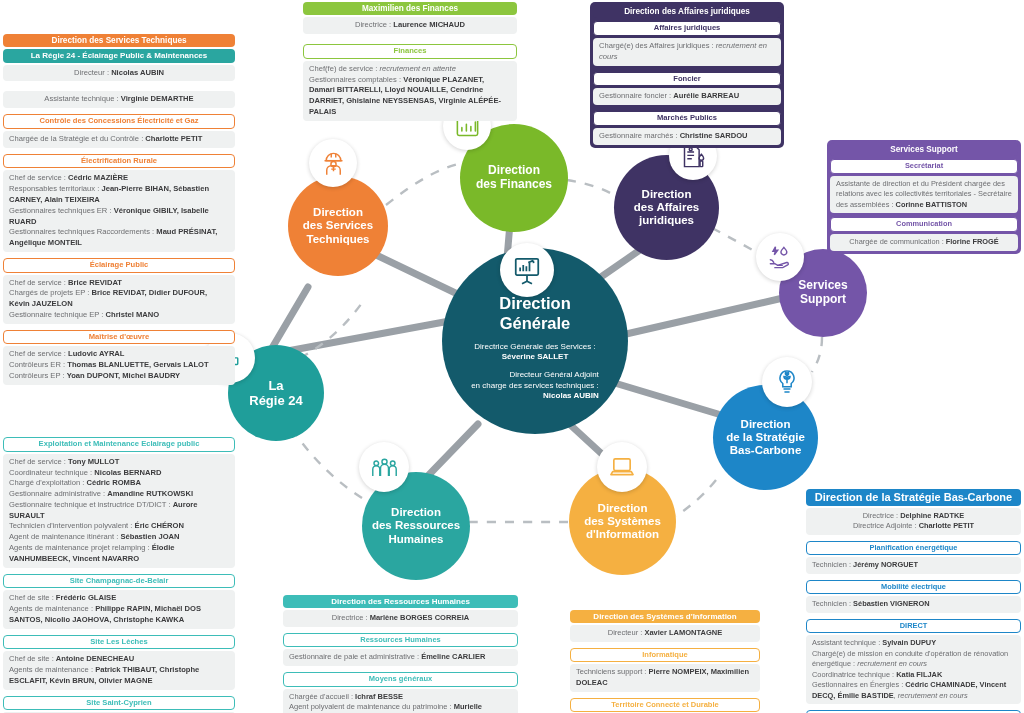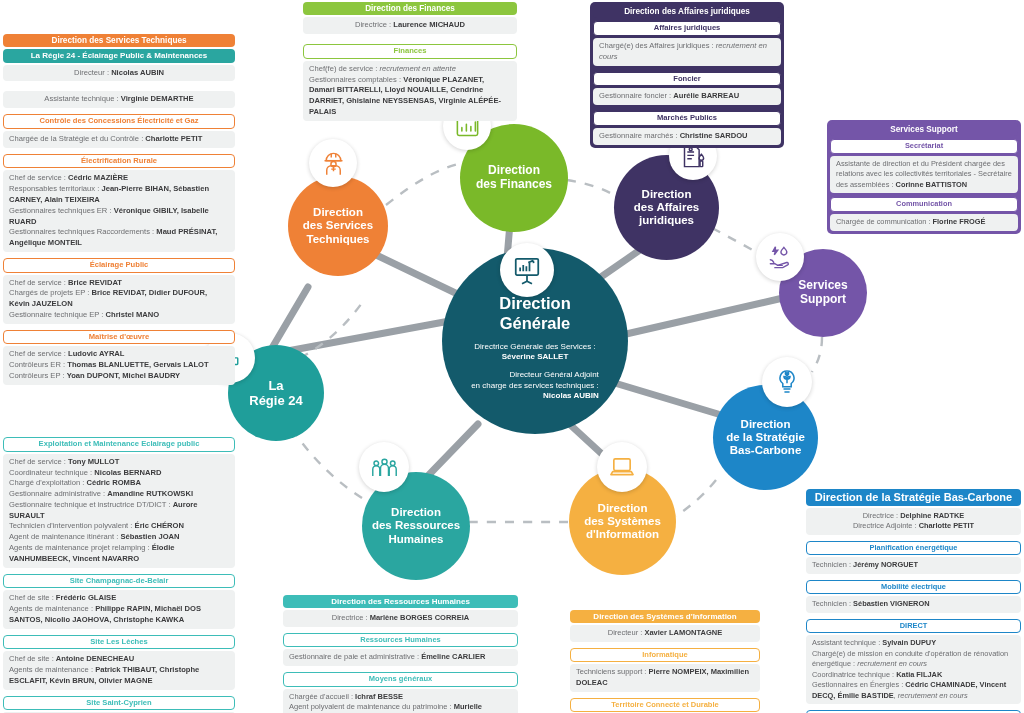--- a/index.html
+++ b/index.html
@@ -54,21 +54,21 @@
   .purple-wrap { background:#3f3364; border-radius:5px; padding:3px; }
   .purple-wrap .hdr-solid { background:#3f3364; margin-bottom:3px; }
   .purple-wrap .hdr-outline { background:#fff; margin-bottom:2px; }
   .purple-wrap .body-box { background:#eff1f1; }
   .purple-wrap .body-box:last-child { margin-bottom:0; }
 
   .violet-wrap { background:#7455a8; border-radius:5px; padding:3px; }
   .violet-wrap .hdr-solid { background:#7455a8; margin-bottom:3px; }
   .violet-wrap .hdr-outline { background:#fff; margin-bottom:2px; }
   .violet-wrap .body-box { background:#eff1f1; margin-bottom:4px; }
-  .violet-wrap .body-box:last-child { margin-bottom:0; }
+  .violet-wrap .body-box:last-child { margin-bottom:0;text-align:center; }
 
   
   #diagram { position:absolute; left:0; top:0; width:1024px; height:713px; pointer-events:none; }
   .node {
     position:absolute; border-radius:50%;
     display:flex; align-items:center; justify-content:center;
     flex-direction:column; text-align:center;
     color:#fff; font-weight:bold; line-height:1.16;
   }
   .node .sub { font-weight:normal; line-height:1.3; }
@@ -311,21 +311,21 @@
   </div>
 
   <div class="hdr-outline">Site Saint-Cyprien</div>
   <div class="body-box">
     
     
   </div>
 </div>
 
 <div class="panel c-green" style="left:303px;top:2px;width:214px;font-size:7.6px;">
-  <div class="hdr-solid" style="font-size:8.2px;">Direction des Finances</div>
+  <div class="hdr-solid" style="font-size:8.2px;">Maximilien des Finances</div>
   <div class="body-box center">
     <span>Directrice : </span><b>Laurence MICHAUD</b>
   </div>
   <div style="height:4px"></div>
   <div class="hdr-outline">Finances</div>
   <div class="body-box">
     <div><span>Chef(fe) de service : </span><i>recrutement en attente</i></div>
     <div><span>Gestionnaires comptables : </span><b>Véronique PLAZANET, Damari BITTARELLI, Lloyd NOUAILLE, Cendrine DARRIET, Ghislaine NEYSSENSAS, Virginie ALÉPÉE-PALAIS</b></div>
   </div>
 </div>
@@ -341,21 +341,21 @@
     <div class="body-box">
       <div><span>Gestionnaire foncier : </span><b>Aurélie BARREAU</b></div>
     </div>
     <div class="hdr-outline">Marchés Publics</div>
     <div class="body-box">
       <div><span>Gestionnaire marchés : </span><b>Christine SARDOU</b></div>
     </div>
   </div>
 </div>
 
-<div class="panel c-violet" style="left:827px;top:120px;width:194px;font-size:7.4px;">
+<div class="panel c-violet" style="left:827px;top:140px;width:194px;font-size:7.4px;">
   <div class="violet-wrap">
     <div class="hdr-solid" style="font-size:8.2px;">Services Support</div>
     <div class="hdr-outline">Secrétariat</div>
     <div class="body-box">
       <div><span>Assistante de direction et du Président chargée des relations avec les collectivités territoriales - Secrétaire des assemblées : </span><b>Corinne BATTISTON</b></div>
     </div>
     <div class="hdr-outline">Communication</div>
     <div class="body-box">
       <div><span>Chargée de communication : </span><b>Florine FROGÉ</b></div>
     </div>

